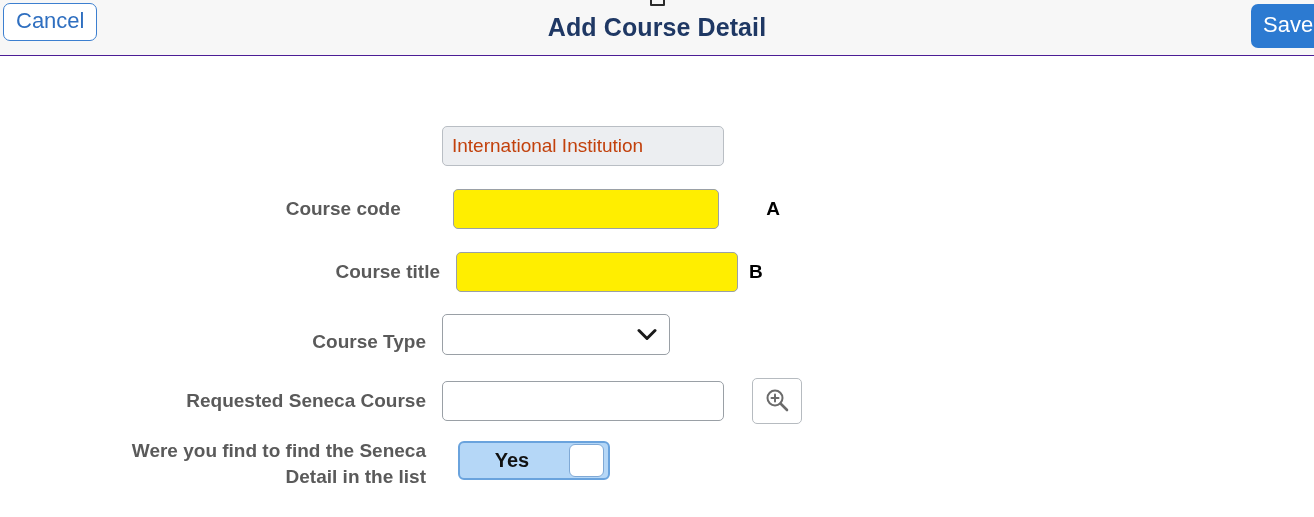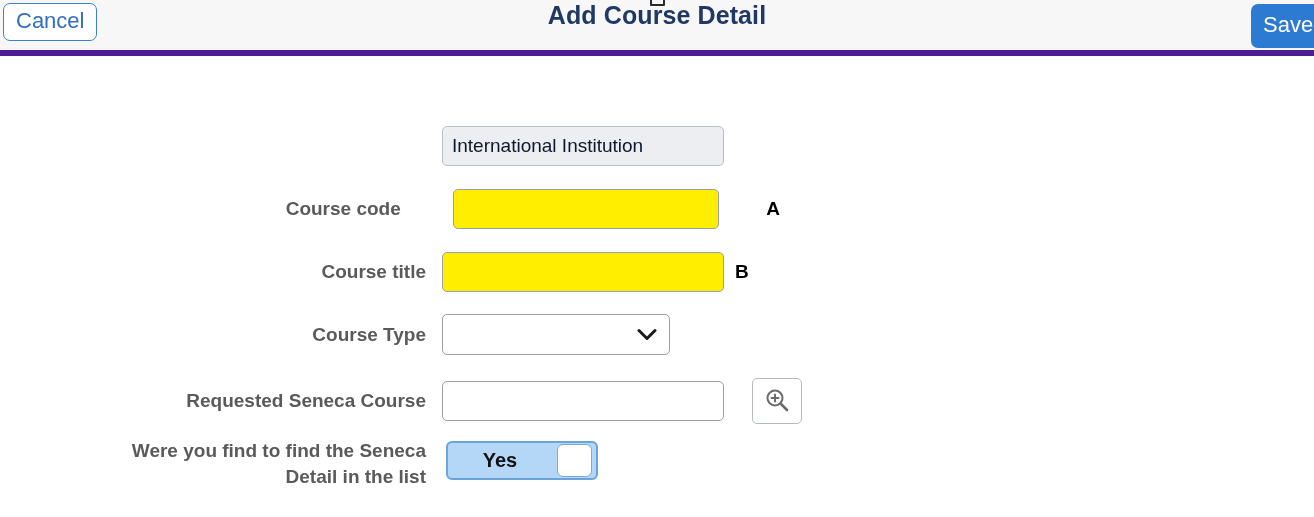--- a/index.html
+++ b/index.html
@@ -19,38 +19,38 @@
     width: 1314px;
     height: 517px;
     background: #ffffff;
   }
 
   
   .header {
     position: relative;
     height: 56px;
     background: #f7f7f7;
-    border-bottom: 6px solid #4c1d95;
+    border-bottom: 1px solid #4c1d95;
     box-sizing: border-box;
   }
   .header-notch {
     position: absolute;
     left: 650px;
     top: -5px;
     width: 11px;
     height: 7px;
     border: 2px solid #2b2b2b;
     border-radius: 1px;
     background: #f7f7f7;
   }
   .header-title {
     position: absolute;
     left: 0;
     right: 0;
-    top: 1px;
+    top: 13px;
     text-align: center;
     font-size: 25px;
     font-weight: bold;
     color: #1f3864;
     letter-spacing: 0.1px;
   }
   .cancel-button {
     position: absolute;
     left: 3px;
     top: 3px;
@@ -110,21 +110,21 @@
     border-radius: 5px;
     background: #ffffff;
     font-size: 19px;
     padding: 0 9px;
     color: #333;
     outline: none;
     font-family: "Liberation Sans", sans-serif;
   }
   .text-input.readonly {
     background: #eceef1;
-    color: #0f172a;
+    color: #c2410c;
     border-color: #b9bec4;
   }
   .text-input.highlight {
     background: #ffee00;
     border-color: #9aa0a6;
   }
 
   .marker {
     font-size: 19px;
     font-weight: bold;
@@ -225,27 +225,27 @@
     <div class="row" style="left:442px; top:70px;">
       <input class="text-input readonly" type="text" readonly="" value="International Institution" style="">
     </div>
 
     <div class="row" style="left:0px; top:133px; width:780px;gap:36px;">
       <div class="field-label" style="width:426px;">Course code</div>
       <input class="text-input highlight" type="text" style="margin-left: 16px;" value="">
       <span class="marker">A</span>
     </div>
 
-    <div class="row" style="left:0px; top:196px; width:780px;">
+    <div class="row" style="left:0px; top:196px; width:780px;padding-left:14px;">
       <div class="field-label" style="width:426px;">Course title</div>
       <input class="text-input highlight" type="text" style="margin-left: 16px;" value="">
       <span class="marker">B</span>
     </div>
 
-    <div class="row" style="left:0px; top:258px; width:780px;">
+    <div class="row" style="left:0px; top:258px; width:780px;align-items:flex-end;">
       <div class="field-label" style="width:426px;">Course Type</div>
       <span class="select-wrap" style="margin-left:16px;">
         <select class="type-select">
           <option></option>
         </select>
         <span class="select-chevron">
           <svg width="20" height="13" viewBox="0 0 20 13" xmlns="http://www.w3.org/2000/svg">
             <path d="M2 2 L10 10 L18 2" stroke="#1a1a1a" stroke-width="3" fill="none" stroke-linecap="round" stroke-linejoin="round"></path>
           </svg>
         </span>
@@ -265,20 +265,20 @@
           </svg>
         </span>
       </button>
     </div>
 
     <div class="row" style="left:0px; top:381px; width:700px; align-items:flex-start;">
       <div class="field-label" style="width:426px; padding-top:1px;">
         <div>Were you find to find the Seneca</div>
         <div>Detail in the list</div>
       </div>
-      <div class="toggle" style="margin-left:20px; margin-top:4px;">
+      <div class="toggle" style="margin-left:32px; margin-top:4px;">
         <span class="toggle-label">Yes</span>
         <span class="toggle-knob"></span>
       </div>
     </div>
 
   </div>
 </div>
 
 </body></html>

